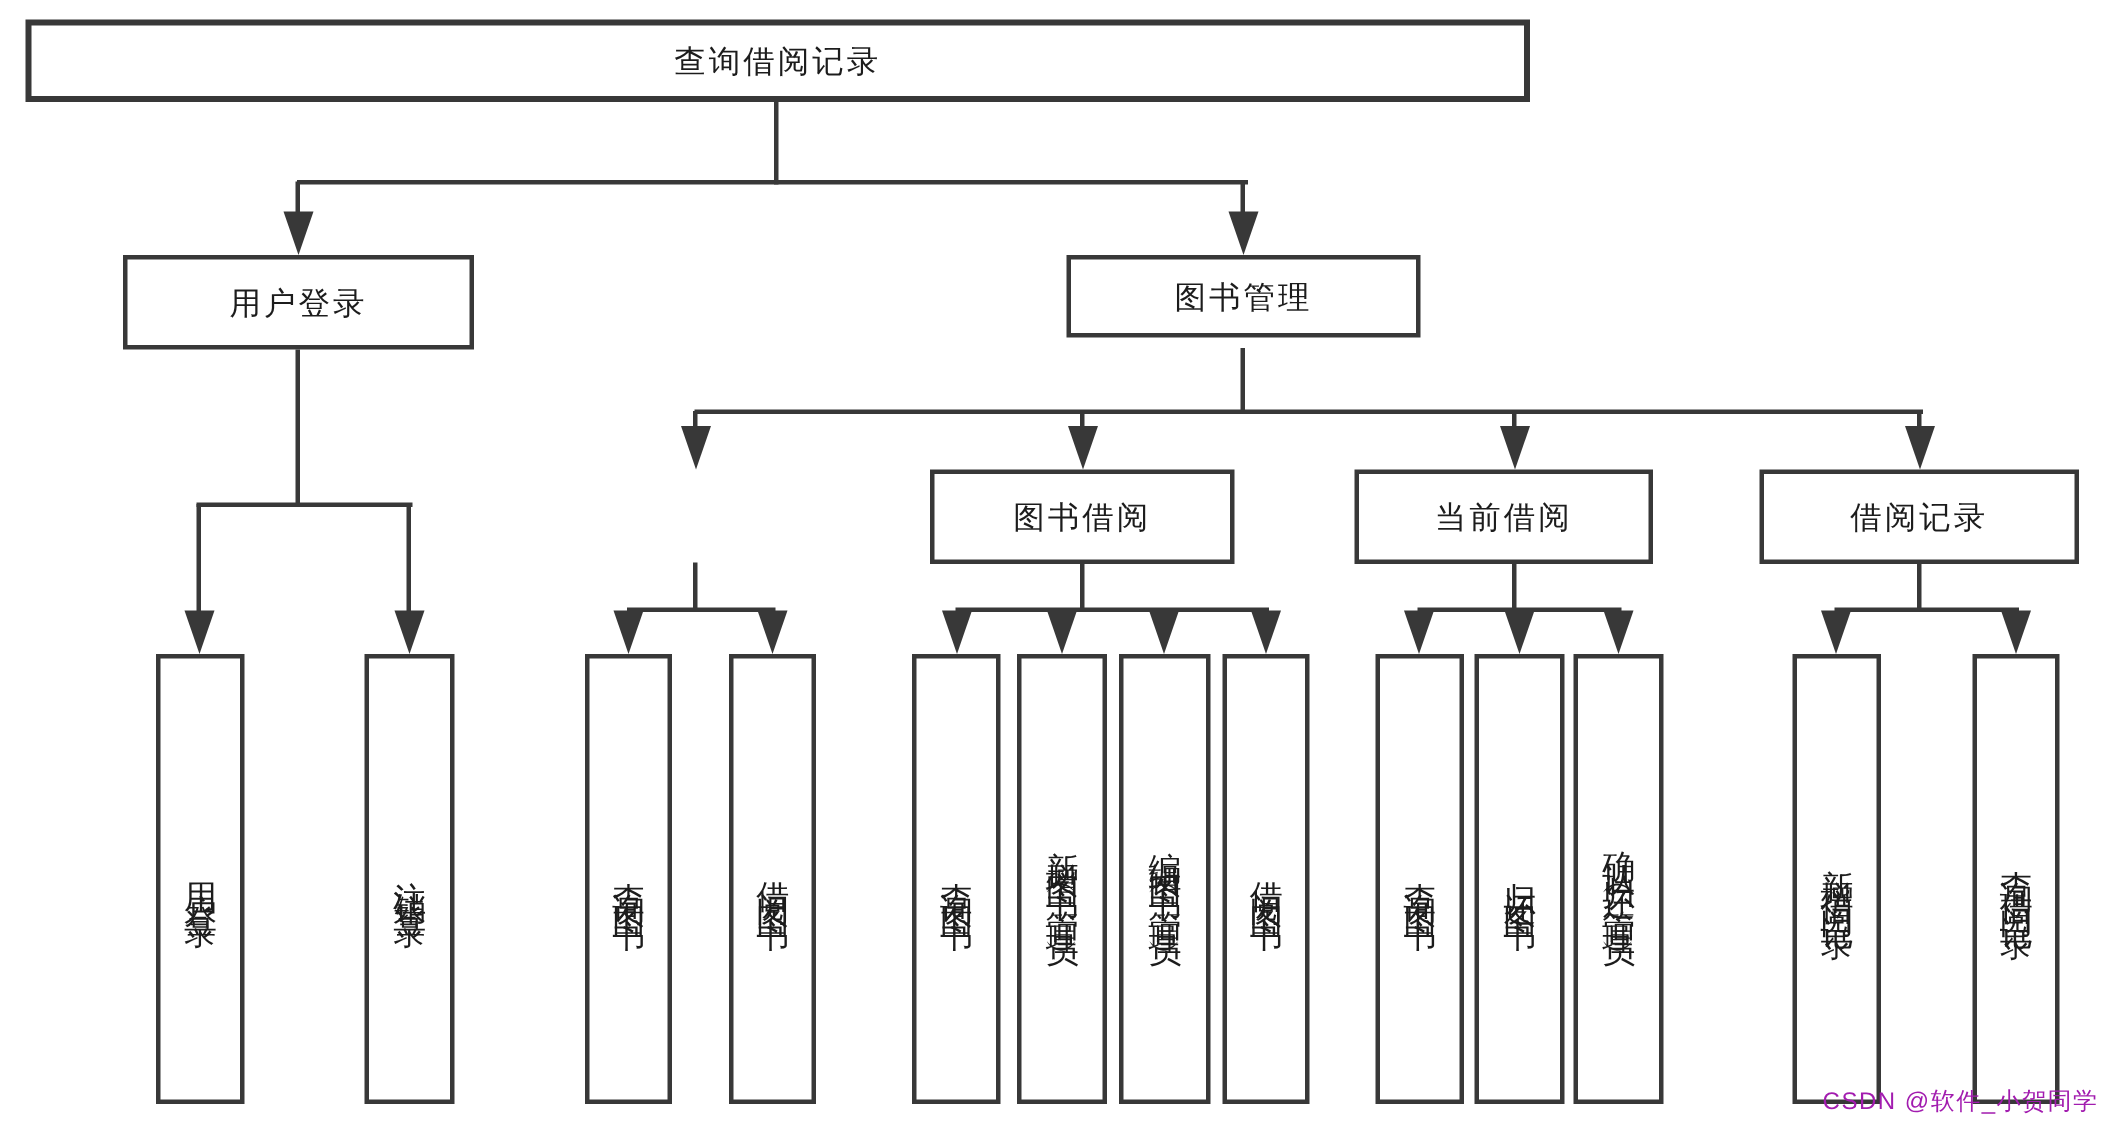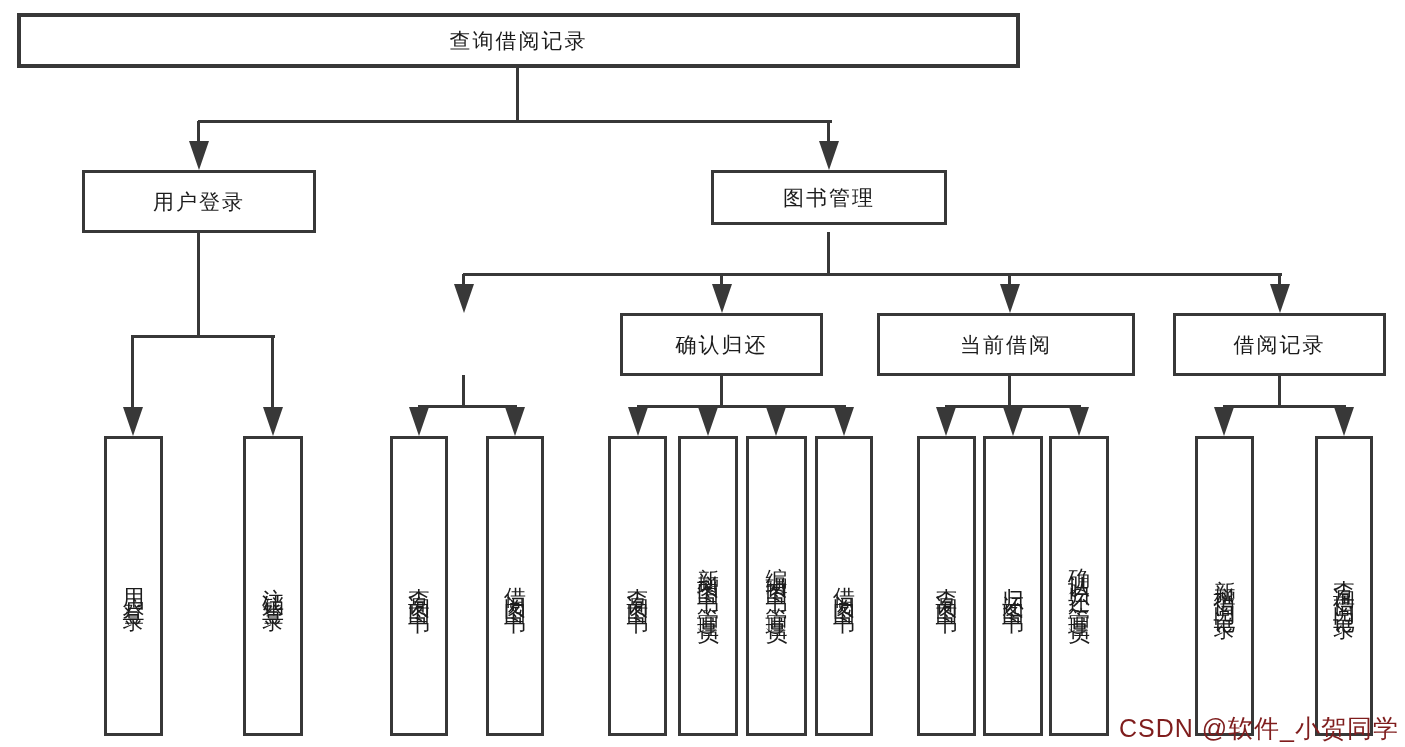--- a/index.html
+++ b/index.html
@@ -20,21 +20,21 @@
     font-size:22px;letter-spacing:8px;line-height:1.1;white-space:nowrap;
   }
   .line{position:absolute;background:#383838;z-index:1;}
   .arrow{
     position:absolute;width:0;height:0;z-index:1;
     border-left:10px solid transparent;border-right:10px solid transparent;
     border-top:29px solid #383838;
   }
   .watermark{
     position:absolute;right:6px;bottom:2px;z-index:5;
-    font-size:25px;color:#7f1d1d;letter-spacing:1px;white-space:nowrap;
+    font-size:16px;color:#a21caf;letter-spacing:1px;white-space:nowrap;
   }
 </style>
 </head>
 <body>
 
 <div class="stage">
 
   <div class="node h root" style="left:17px;top:13px;width:1003px;height:55px">
     <span>查询借阅记录</span>
   </div>
@@ -42,24 +42,24 @@
   <div class="node h" style="left:82px;top:170px;width:234px;height:63px">
     <span>用户登录</span>
   </div>
 
   <div class="node h" style="left:711px;top:170px;width:236px;height:55px">
     <span>图书管理</span>
   </div>
 
 
   <div class="node h" style="left:620px;top:313px;width:203px;height:63px">
-    <span>确认归还</span>
+    <span>图书借阅</span>
   </div>
 
-  <div class="node h" style="left:877px;top:313px;width:258px;height:63px">
+  <div class="node h" style="left:903px;top:313px;width:199px;height:63px">
     <span>当前借阅</span>
   </div>
 
   <div class="node h" style="left:1173px;top:313px;width:213px;height:63px">
     <span>借阅记录</span>
   </div>
 
   <div class="node v" style="left:104px;top:436px;width:59px;height:300px">
     <span>用户登录</span>
   </div>

